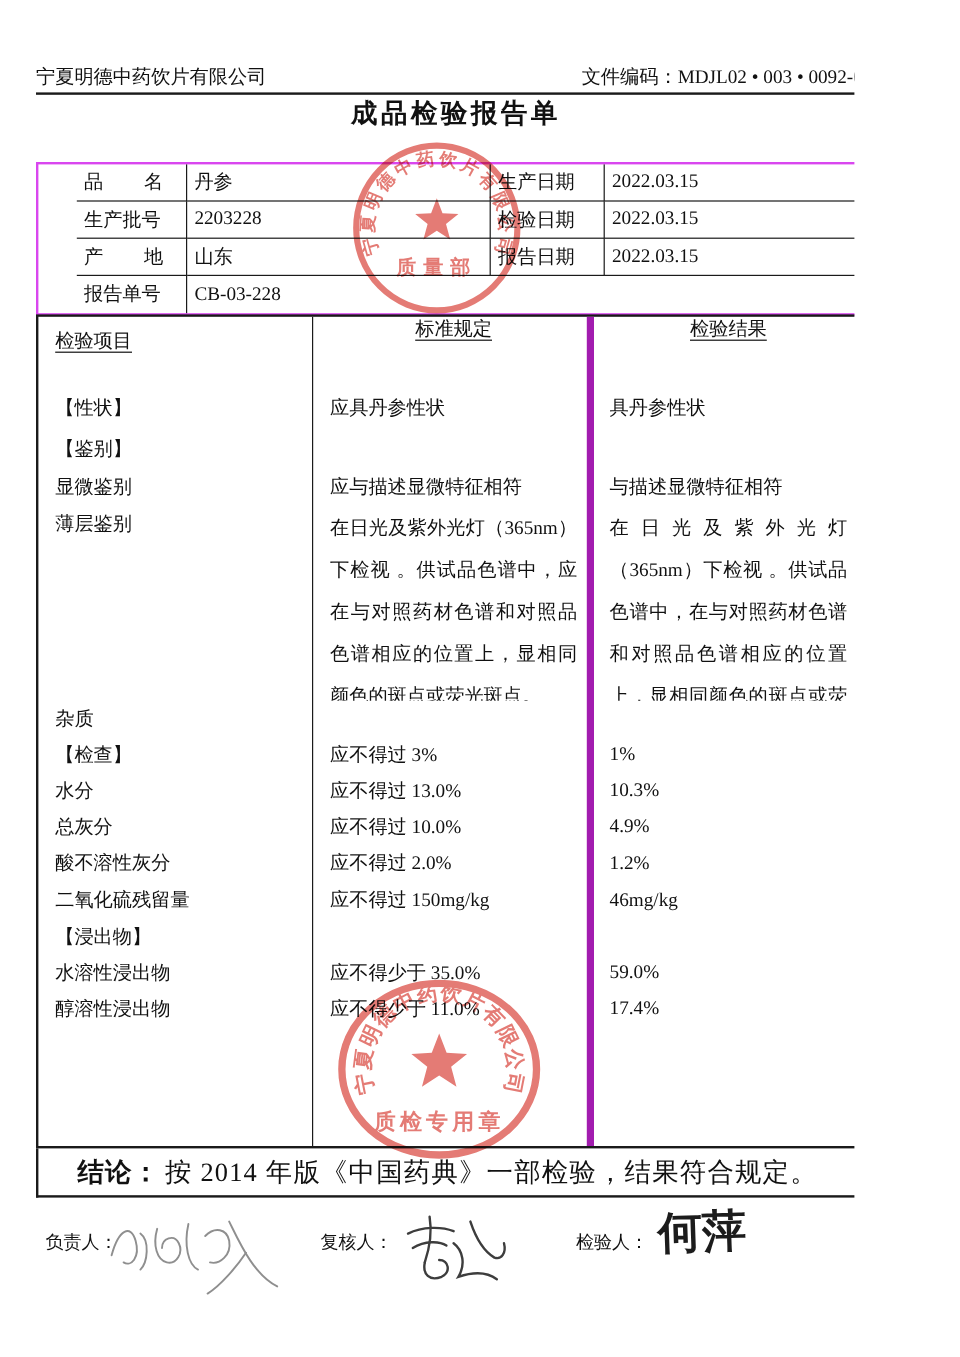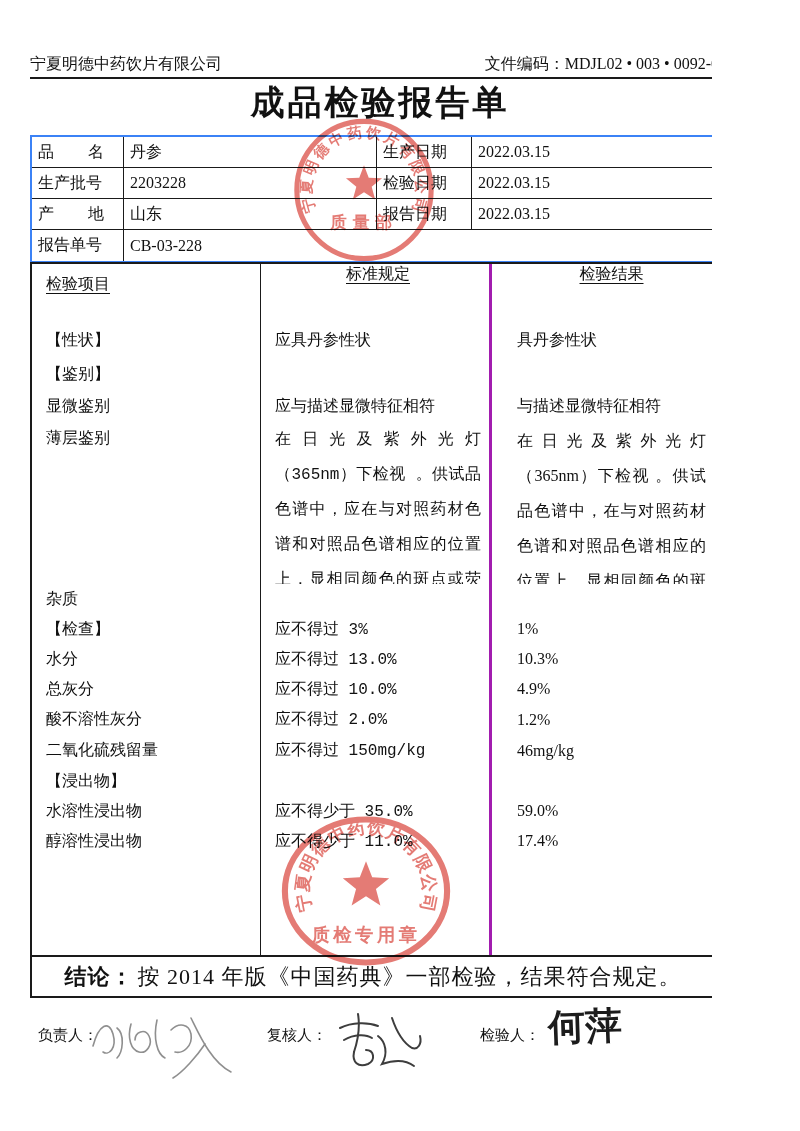--- a/index.html
+++ b/index.html
@@ -3,41 +3,41 @@
 <meta charset="utf-8">
 <style>
   html,body{margin:0;padding:0;background:#ffffff;}
   .page{position:relative;width:712px;height:1131px;background:#fff;overflow:hidden;
         font-family:"Liberation Serif","DejaVu Serif",serif;color:#111;}
   
   .hdr{position:absolute;top:54px;left:30px;width:697px;display:flex;
        justify-content:space-between;align-items:flex-end;font-size:16px;}
   .hdr-rule{position:absolute;top:77px;left:30px;width:697px;height:2px;background:#1a1a1a;}
   .doc-title{position:absolute;top:80px;left:30px;width:700px;text-align:center;
-             font-size:34px;font-weight:bold;letter-spacing:3px;}
+             font-size:22px;font-weight:bold;letter-spacing:3px;}
   
   .info{position:absolute;top:135px;left:30px;width:686px;box-sizing:border-box;
-        border:2px solid #3b82f6;display:grid;
-        grid-template-columns:92px 253px 95px 246px;grid-auto-rows:31px;font-size:16px;}
+        border:2px solid #d946ef;display:grid;
+        grid-template-columns:92px 253px 95px 246px;grid-auto-rows:31px;font-size:16px;padding-left:32px;}
   .info .cell{box-sizing:border-box;border-right:1px solid #1a1a1a;border-bottom:1px solid #1a1a1a;
         display:flex;align-items:center;padding:0 6px;overflow:hidden;white-space:nowrap;}
   .info .cell.no-r{border-right:none;}
   .info .cell.no-b{border-bottom:none;}
   .info .span3{grid-column:2 / 5;}
   .spread{display:inline-block;width:66px;text-align:justify;text-align-last:justify;}
   
   .mtable{position:absolute;top:262px;left:30px;width:686px;height:695px;box-sizing:border-box;
           border:2px solid #1a1a1a;display:flex;font-size:16px;}
   .mcol{box-sizing:border-box;display:flex;flex-direction:column;}
   .mcol1{width:228px;}
   .mcol2{width:229px;border-left:1px solid #1a1a1a;}
-  .mcol3{flex:1;border-left:3px solid #a21caf;padding-left:12px;}
+  .mcol3{flex:1;border-left:6px solid #a21caf;}
   .mrow{flex:none;display:flex;align-items:center;box-sizing:border-box;overflow:hidden;}
   .mcol1 .mrow{padding-left:14px;text-align:right;}
-  .mcol2 .mrow{padding:0 8px 0 14px;font-family:Liberation Mono, monospace;}
+  .mcol2 .mrow{padding:0 8px 0 14px;}
   .mcol3 .mrow{padding:0 8px 0 13px;}
   .mhdr{height:58px;align-items:flex-start;padding-top:10px;}
   .mhdr span{text-decoration:underline;text-underline-offset:4px;}
   .mcol2 .mhdr,.mcol3 .mhdr{justify-content:center;}
   .h36{height:36px;} .h32{height:32px;} .h30{height:30px;} .h31{height:31px;}
   .tall{height:162px;align-items:flex-start;}
   .mcol1 .tall{line-height:32px;}
   .para{display:block;line-height:35px;text-align:justify;padding-top:1px;}
   .fill{flex:1;}
   

